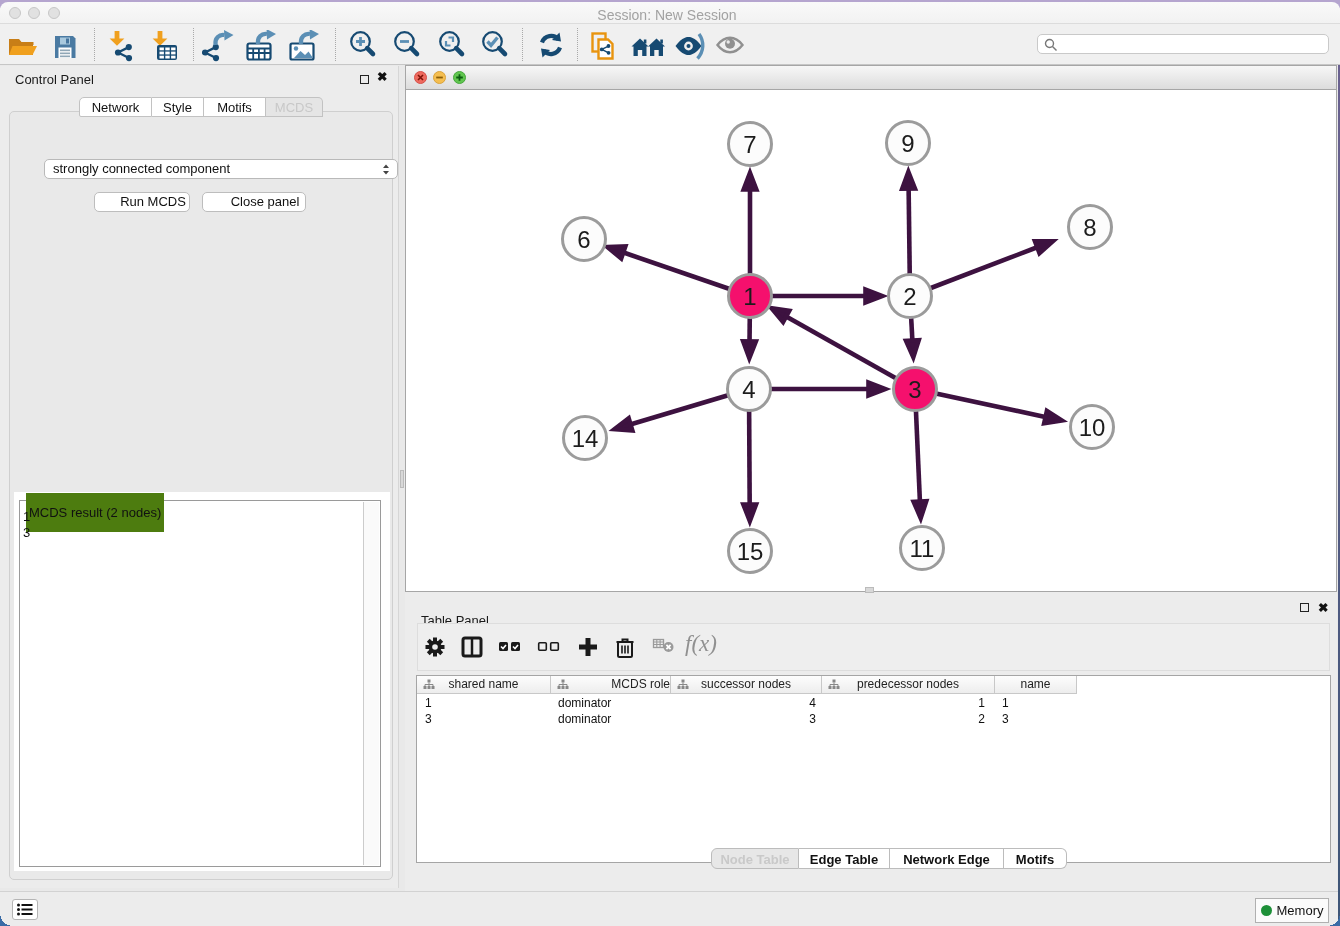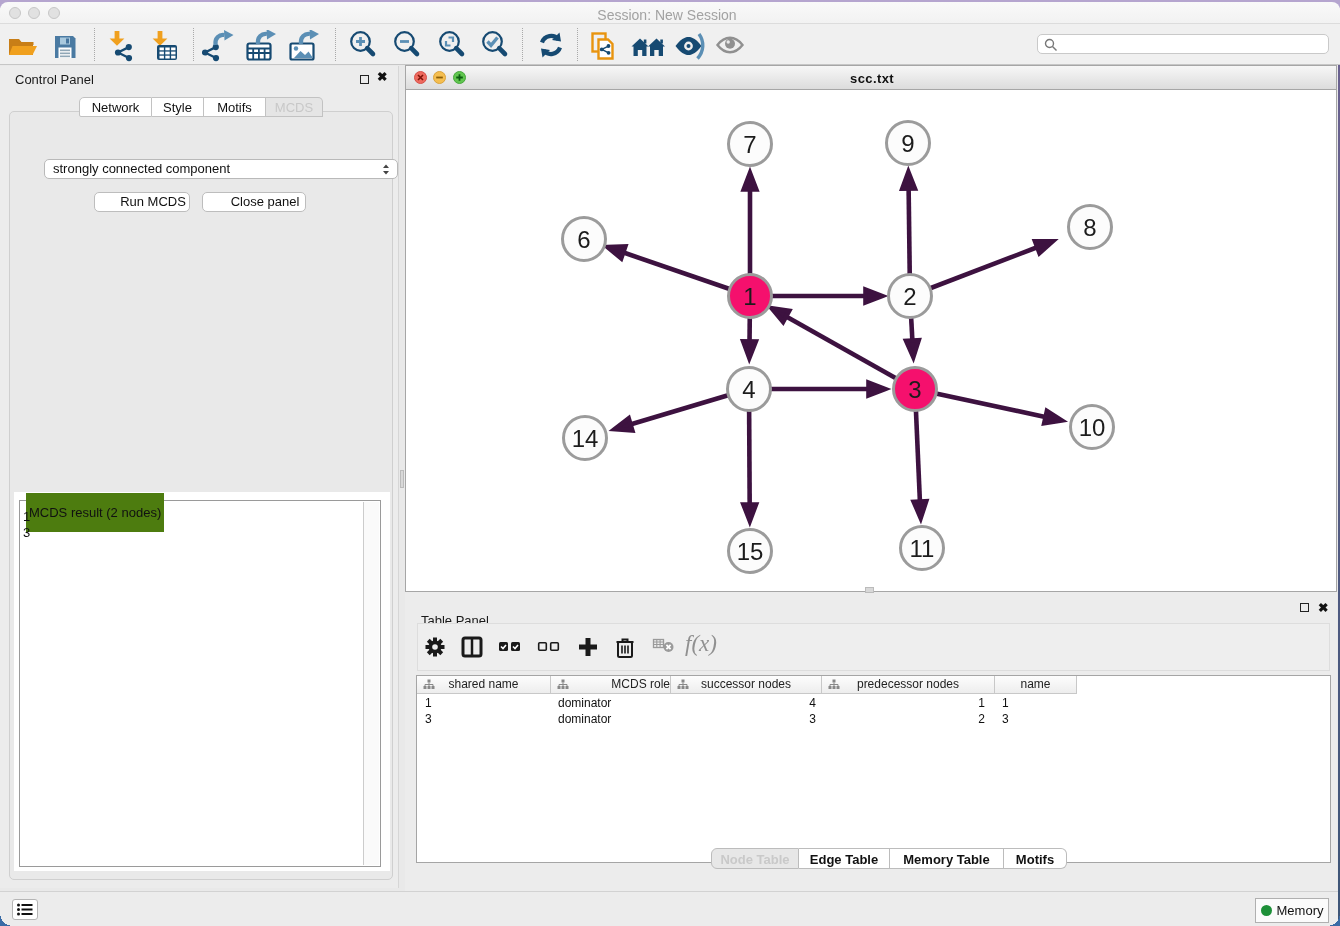--- a/index.html
+++ b/index.html
@@ -244,21 +244,20 @@
   <div id="net-title">
     <div class="mac" style="left:8px;background:#ee6a5e;border:1px solid #d5504a;"><svg width="11" height="11" viewBox="0 0 11 11">
           <path d="M3 3 L8 8 M8 3 L3 8" stroke="#7e1208" stroke-width="1.6"></path>
         </svg></div>
     <div class="mac" style="left:27px;background:#f5be4f;border:1px solid #d9a33c;"><svg width="11" height="11" viewBox="0 0 11 11">
           <path d="M2.2 5.5 h6.6" stroke="#8a5d07" stroke-width="1.8"></path>
         </svg></div>
     <div class="mac" style="left:47px;background:#61c64f;border:1px solid #46a73c;"><svg width="11" height="11" viewBox="0 0 11 11">
           <path d="M5.5 2.2 v6.6 M2.2 5.5 h6.6" stroke="#0b5d10" stroke-width="1.8"></path>
         </svg></div>
-    <div id="net-name">scc.txt</div>
   </div>
   <div id="net-body">
     <svg id="graph" width="930" height="500" viewBox="0 0 930 500">
         <g stroke="#3d1240" stroke-width="4.6" fill="#3d1240">
           <line x1="344" y1="206" x2="344.0" y2="97.5"></line>
           <polygon points="344.0,83.0 350.3,99.5 337.7,99.5"></polygon>
           <line x1="344" y1="206" x2="215.4" y2="161.8"></line>
           <polygon points="201.6,157.1 219.3,156.5 215.2,168.4"></polygon>
           <line x1="344" y1="206" x2="461.5" y2="206.0"></line>
           <polygon points="476.0,206.0 459.5,212.3 459.5,199.7"></polygon>
@@ -399,21 +398,21 @@
         <div class="td" style="left:8px;top:35px;">3</div>
         <div class="td" style="left:141px;top:35px;">dominator</div>
         <div class="td" style="left:254px;top:35px;width:145px;text-align:right;">3</div>
         <div class="td" style="left:405px;top:35px;width:163px;text-align:right;">2</div>
         <div class="td" style="left:585px;top:35px;">3</div>
       </div>
   </div>
   <div class="tabrow abs" id="tp-tabs">
     <div class="btab first sel" style="width:88px;">Node Table</div>
     <div class="btab" style="width:91px;">Edge Table</div>
-    <div class="btab" style="width:114px;">Memory Table</div>
+    <div class="btab" style="width:114px;">Network Edge</div>
     <div class="btab last" style="width:63px;">Motifs</div>
   </div>
 </div>
 
 <div class="abs" id="statusbar">
   <div id="listbtn">
       <svg width="16" height="13" viewBox="0 0 16 13" style="position:absolute;left:4px;top:3px;">
         <circle cx="1.5" cy="2" r="1.5" fill="#111"></circle>
         <circle cx="1.5" cy="6.5" r="1.5" fill="#111"></circle>
         <circle cx="1.5" cy="11" r="1.5" fill="#111"></circle>

